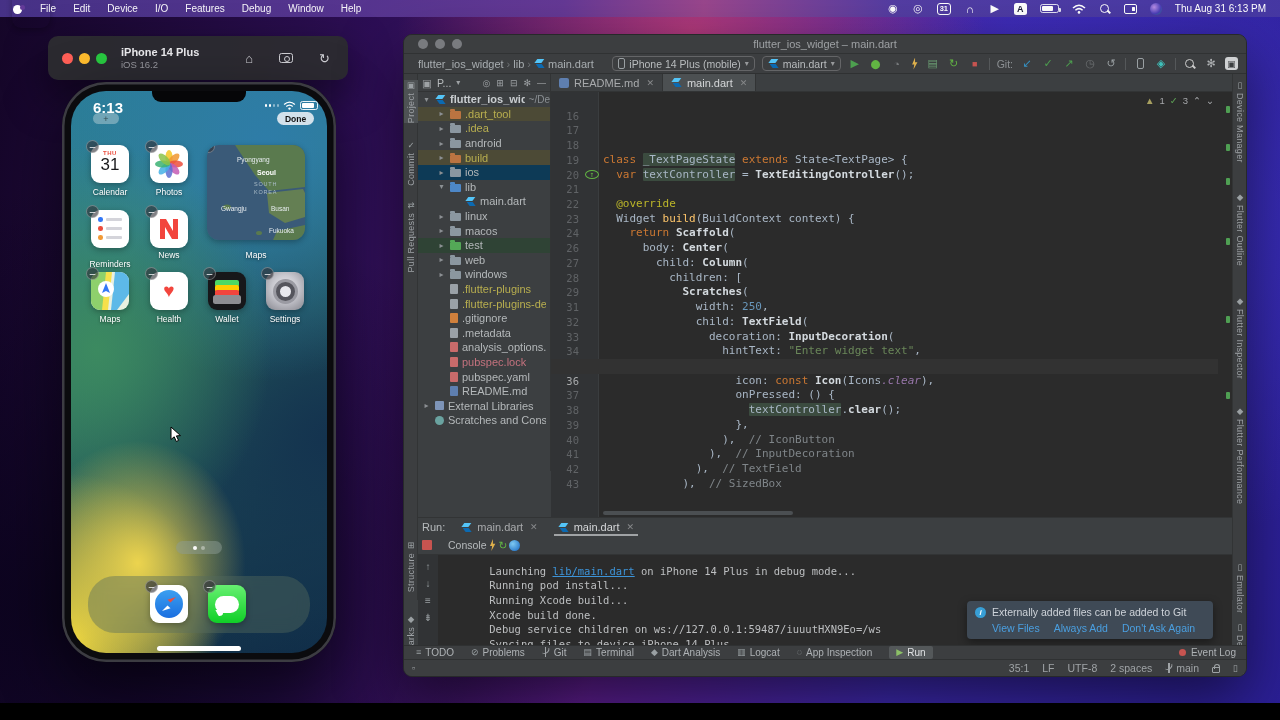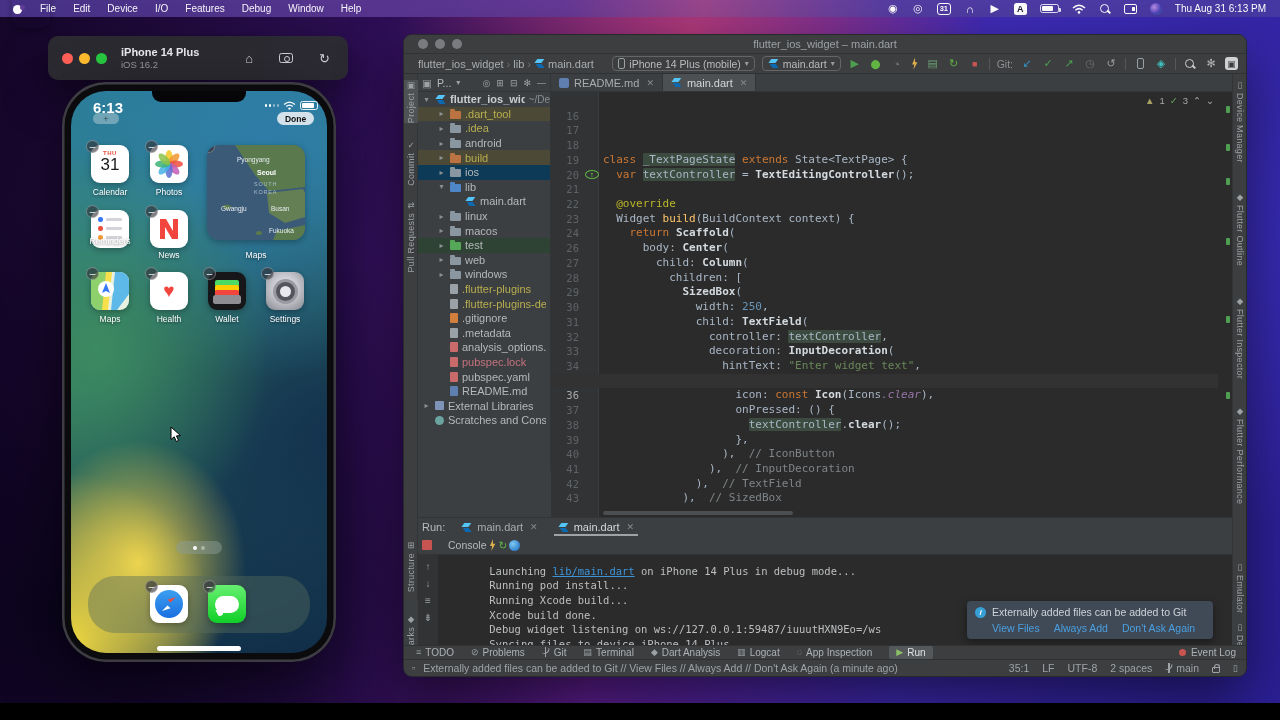--- a/index.html
+++ b/index.html
@@ -370,21 +370,21 @@
       <span class="minus">–</span>
     </div>
     <div class="app" style="left:79px;top:119px">
       <div class="app-body" style="background:#fff">
         <svg width="38" height="38" viewBox="0 0 38 38">
             <path d="M10 29 V9 h6 l7 12 V9 h5 v20 h-6 l-7-12 v12 z" fill="#f2453d"></path>
           </svg>
       </div>
       <span class="minus">–</span>
     </div>
-    <div class="app-label" style="left:7px;top:145px">Reminders</div>
+    <div class="app-label" style="left:7px;top:168px">Reminders</div>
     <div class="app-label" style="left:66px;top:159px">News</div>
 
     <div class="app" style="left:20px;top:181px">
       <div class="app-body">
         <svg width="38" height="38" viewBox="0 0 38 38">
           <rect width="38" height="38" fill="#e8f0e0"></rect>
           <path d="M0 0 H20 L14 38 H0 Z" fill="#8ed06c"></path>
           <path d="M24 0 H38 V22 L26 38 H20 Z" fill="#5db9e8"></path>
           <rect x="15" y="0" width="6" height="38" fill="#f7e04b" transform="skewX(-6)"></rect>
           <circle cx="15" cy="17" r="8" fill="#fff"></circle>
@@ -809,40 +809,35 @@
 
   <div class="cl">
     <span class="ln">26</span>
     <span class="lmark"></span>
     <span class="code"><span class="tk-d">          children: [</span></span>
   </div>
 
   <div class="cl">
     <span class="ln">27</span>
     <span class="lmark"></span>
-    <span class="code"><span class="tk-d">            </span><span class="tk-c">SizedBox</span><span class="tk-d">(</span></span>
+    <span class="code"><span class="tk-d">            </span><span class="tk-c">Scratches</span><span class="tk-d">(</span></span>
   </div>
 
   <div class="cl">
     <span class="ln">28</span>
     <span class="lmark"></span>
     <span class="code"><span class="tk-d">              width: </span><span class="tk-n">250</span><span class="tk-d">,</span></span>
   </div>
 
   <div class="cl">
     <span class="ln">29</span>
     <span class="lmark"></span>
     <span class="code"><span class="tk-d">              child: </span><span class="tk-c">TextField</span><span class="tk-d">(</span></span>
   </div>
 
-  <div class="cl">
-    <span class="ln">30</span>
-    <span class="lmark"></span>
-    <span class="code"><span class="tk-d">                controller: </span><span class="tk-h">textController</span><span class="tk-d">,</span></span>
-  </div>
 
   <div class="cl">
     <span class="ln">31</span>
     <span class="lmark"></span>
     <span class="code"><span class="tk-d">                decoration: </span><span class="tk-c">InputDecoration</span><span class="tk-d">(</span></span>
   </div>
 
   <div class="cl">
     <span class="ln">32</span>
     <span class="lmark"></span>
@@ -980,21 +975,21 @@
 
   <div class="con-line">
     <span><span class="cs-d">Running Xcode build...</span></span>
   </div>
 
   <div class="con-line">
     <span><span class="cs-d">Xcode build done.</span><span class="cs-time">33.4s</span></span>
   </div>
 
   <div class="con-line">
-    <span><span class="cs-d">Debug widget listening on ws://127.0.0.1:59487/iuuutHXN9Eo=/ws</span></span>
+    <span><span class="cs-d">Debug service children on ws://127.0.0.1:59487/iuuutHXN9Eo=/ws</span></span>
   </div>
 
   <div class="con-line">
     <span><span class="cs-d">Syncing files to device iPhone 14 Plus...</span></span>
   </div>
 </div>
       </div>
       <div class="toast">
         <div class="toast-head">
           <span class="info-ic">i</span>
@@ -1042,21 +1037,20 @@
           <span>Run</span>
         </span>
       <span class="bb-right">
           <span class="red-dot"></span>
           <span>Event Log</span>
         </span>
     </div>
 
     <div class="statusbar">
       <span class="sb-ic">▫</span>
-      <span>Externally added files can be added to Git // View Files // Always Add // Don't Ask Again (a minute ago)</span>
       <span class="sb-right">
         <span>35:1</span>
         <span>LF</span>
         <span>UTF-8</span>
         <span>2 spaces</span>
         <span style="display:inline-flex;align-items:center;gap:3px">
             <span class="branch-ic"></span>
             <span>main</span>
           </span>
         <span class="lock-ic"></span>

